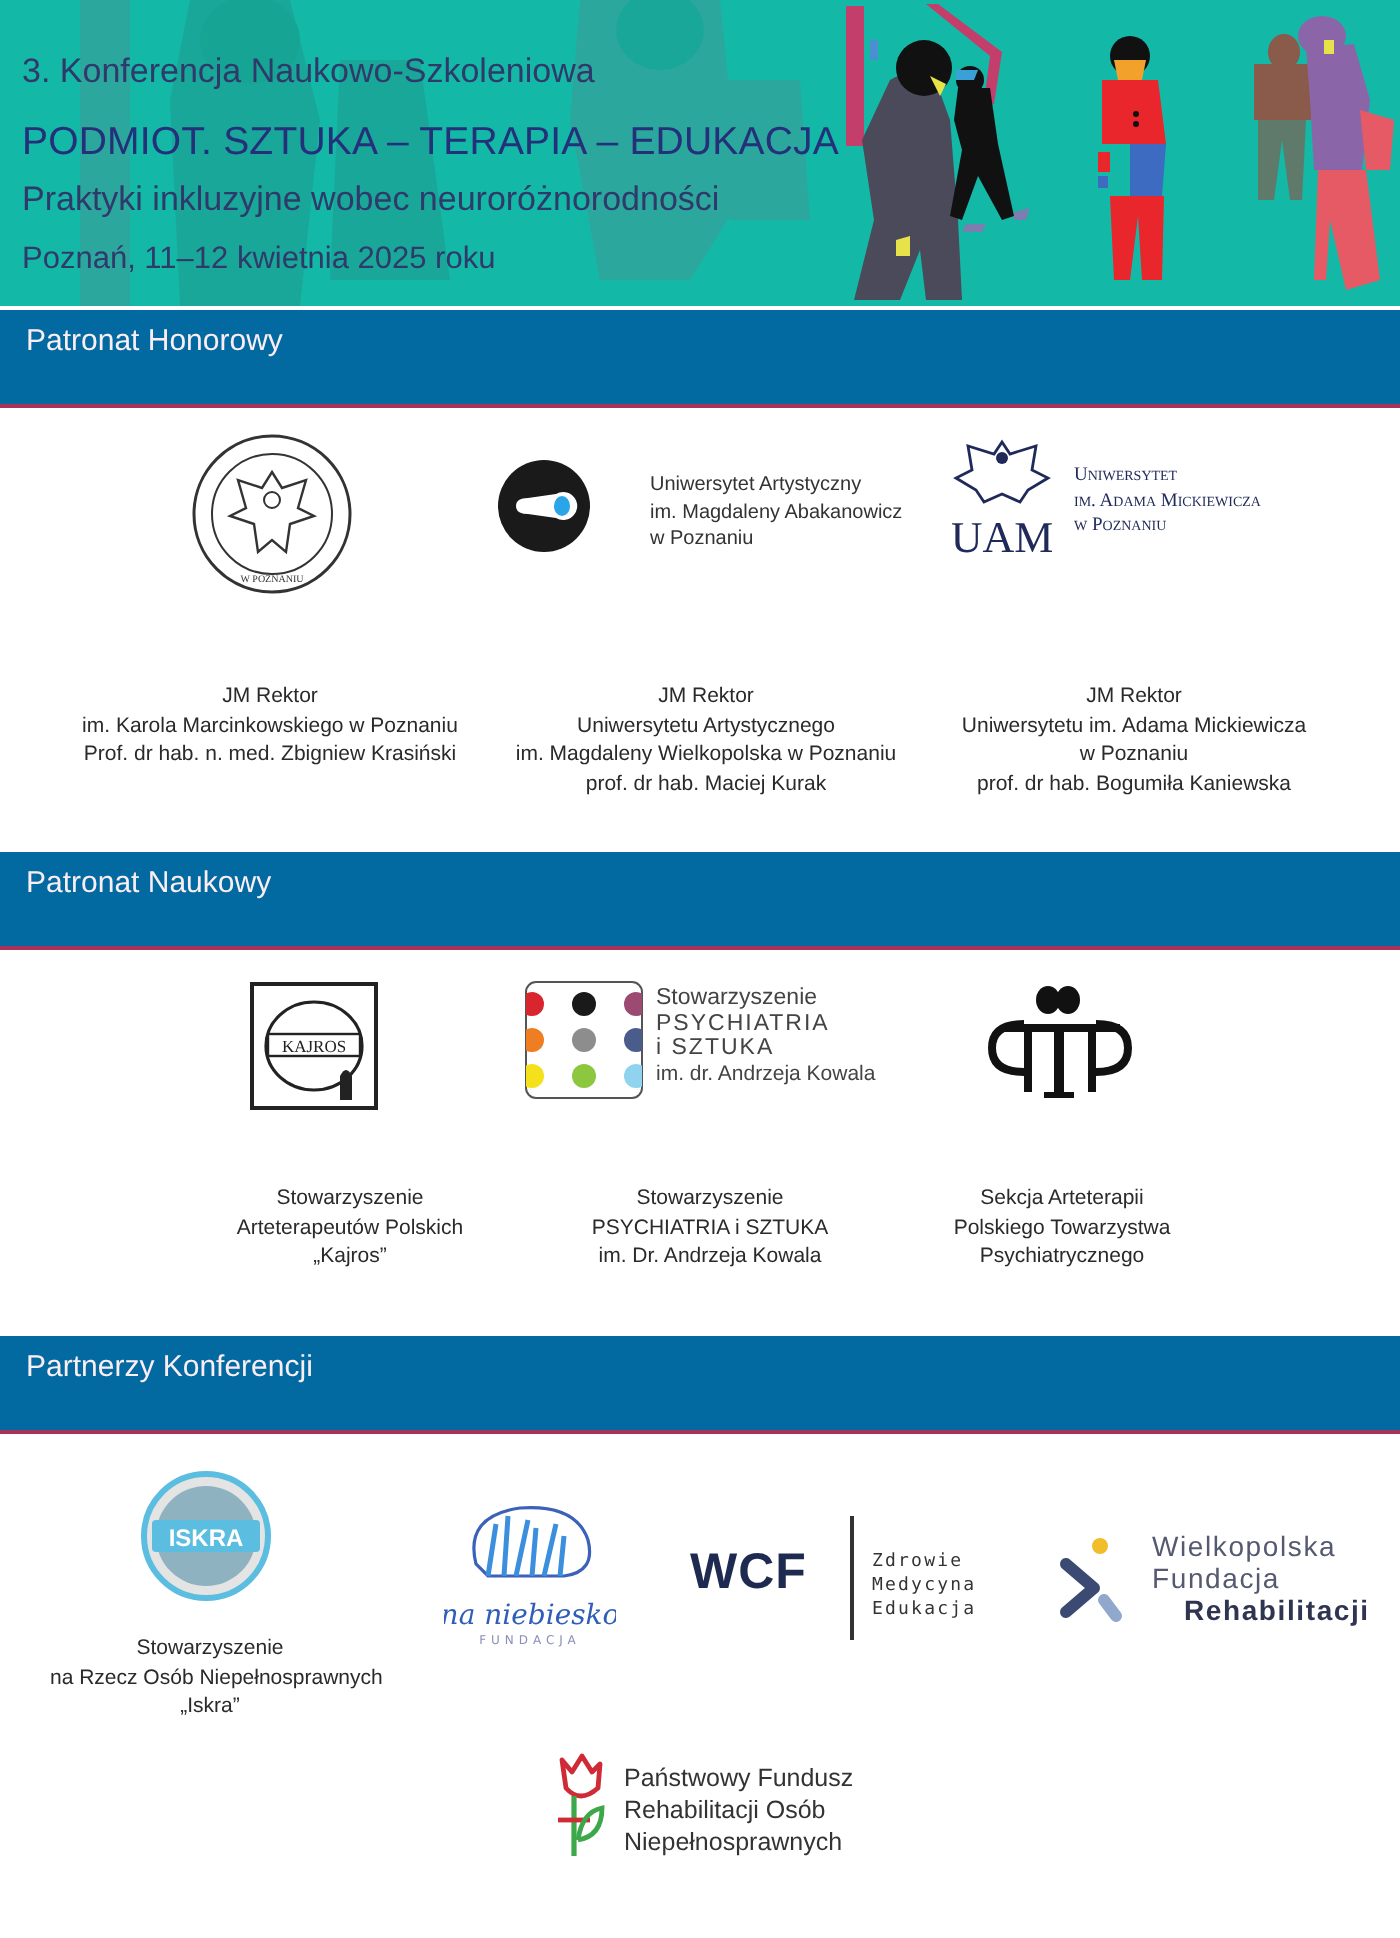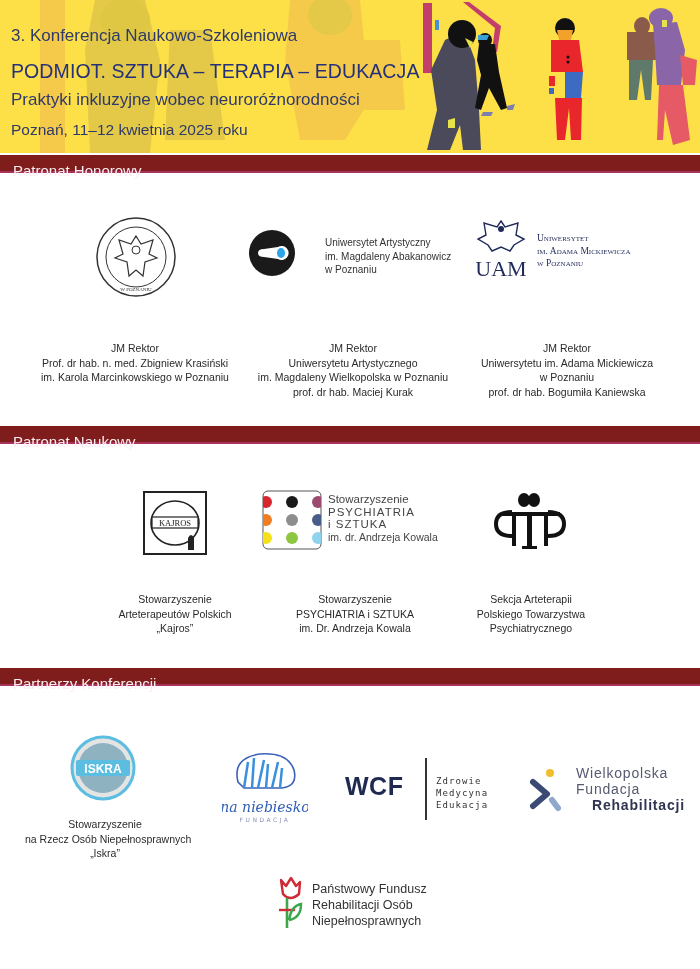--- a/index.html
+++ b/index.html
@@ -1,28 +1,28 @@
 <!DOCTYPE html>
 <html><head>
 <meta charset="utf-8">
 <style>
   * { box-sizing: border-box; margin: 0; padding: 0; }
   html, body { width: 700px; height: 969px; background: #ffffff; overflow: hidden; }
   body { font-family: "Liberation Sans", "DejaVu Sans", sans-serif; color: #222; position: relative; }
 
-  .hero { position: absolute; left: 0; top: 0; width: 700px; height: 153px; background: #fde047; overflow: hidden; }
+  .hero { position: absolute; left: 0; top: 0; width: 700px; height: 153px; background: #14b8a6; overflow: hidden; }
   .hero-ghost { position: absolute; opacity: 0.13; }
   .hero-text { position: absolute; left: 11px; top: 0; width: 420px; color: #2e3a6e; }
   .hero-line1 { position: absolute; top: 26px; left: 0; font-size: 17px; white-space: nowrap; color: #2f3a6a; }
   .hero-line2 { position: absolute; top: 60px; left: 0; font-size: 19.5px; white-space: nowrap; color: #24307a; letter-spacing: 0.1px; }
   .hero-line3 { position: absolute; top: 90px; left: 0; font-size: 17px; white-space: nowrap; color: #2f3a6a; }
   .hero-line4 { position: absolute; top: 121px; left: 0; font-size: 15.5px; white-space: nowrap; color: #2f3a6a; }
   .hero-art { position: absolute; left: 415px; top: 0; width: 285px; height: 153px; }
 
-  .band { position: absolute; left: 0; width: 700px; height: 18px; background: #7f1d1d; border-bottom: 2px solid #a83259; }
+  .band { position: absolute; left: 0; width: 700px; height: 49px; background: #0369a1; border-bottom: 2px solid #a83259; }
   .band span { position: absolute; left: 13px; top: 7px; color: #fbeef3; font-size: 15px; }
 
   .logo { position: absolute; }
   .caption { position: absolute; text-align: center; font-size: 10.5px; line-height: 14.5px; color: #2a2a2a; white-space: nowrap; margin-top: 16px; }
   .logo-text { position: absolute; white-space: nowrap; }
 </style>
 </head>
 <body>
 
 <div class="hero">
@@ -118,41 +118,41 @@
   </svg>
 </div>
 <div class="logo-text" style="left:537px;top:232px;font-size:9.5px;line-height:12.5px;color:#1f2a5a;font-family:'Liberation Serif',serif;font-variant:small-caps;">
   <div>Uniwersytet</div>
   <div>im. Adama Mickiewicza</div>
   <div>w Poznaniu</div>
 </div>
 
 <div class="caption" style="left:30px;top:325px;width:210px;">
   <div>JM Rektor</div>
+  <div>im. Karola Marcinkowskiego w Poznaniu</div>
   <div>Prof. dr hab. n. med. Zbigniew Krasiński</div>
-  <div>im. Karola Marcinkowskiego w Poznaniu</div>
 </div>
 <div class="caption" style="left:248px;top:325px;width:210px;">
   <div>JM Rektor</div>
   <div>Uniwersytetu Artystycznego</div>
   <div>im. Magdaleny Wielkopolska w Poznaniu</div>
   <div>prof. dr hab. Maciej Kurak</div>
 </div>
 <div class="caption" style="left:462px;top:325px;width:210px;">
   <div>JM Rektor</div>
   <div>Uniwersytetu im. Adama Mickiewicza</div>
   <div>w Poznaniu</div>
   <div>prof. dr hab. Bogumiła Kaniewska</div>
 </div>
 
 <div class="band" style="top:426px;">
   <span>Patronat Naukowy</span>
 </div>
 
-<div class="logo" style="left:142px;top:490px;width:66px;height:66px;text-align:center;">
+<div class="logo" style="left:124px;top:490px;width:66px;height:66px;text-align:center;">
   <svg width="66" height="66" viewBox="0 0 66 66">
     <rect x="2" y="2" width="62" height="62" fill="#fff" stroke="#222" stroke-width="2"></rect>
     <ellipse cx="33" cy="33" rx="24" ry="22" fill="none" stroke="#222" stroke-width="1.6"></ellipse>
     <rect x="10" y="27" width="46" height="11" fill="#fff" stroke="#222" stroke-width="1.2"></rect>
     <text x="33" y="36" font-size="8.5" text-anchor="middle" fill="#222" font-family="Liberation Serif, serif">KAJROS</text>
     <path d="M46 60 L46 48 Q49 42 52 48 L52 60 Z" fill="#222"></path>
   </svg>
 </div>
 
 <div class="logo" style="left:262px;top:490px;width:60px;height:60px;">

